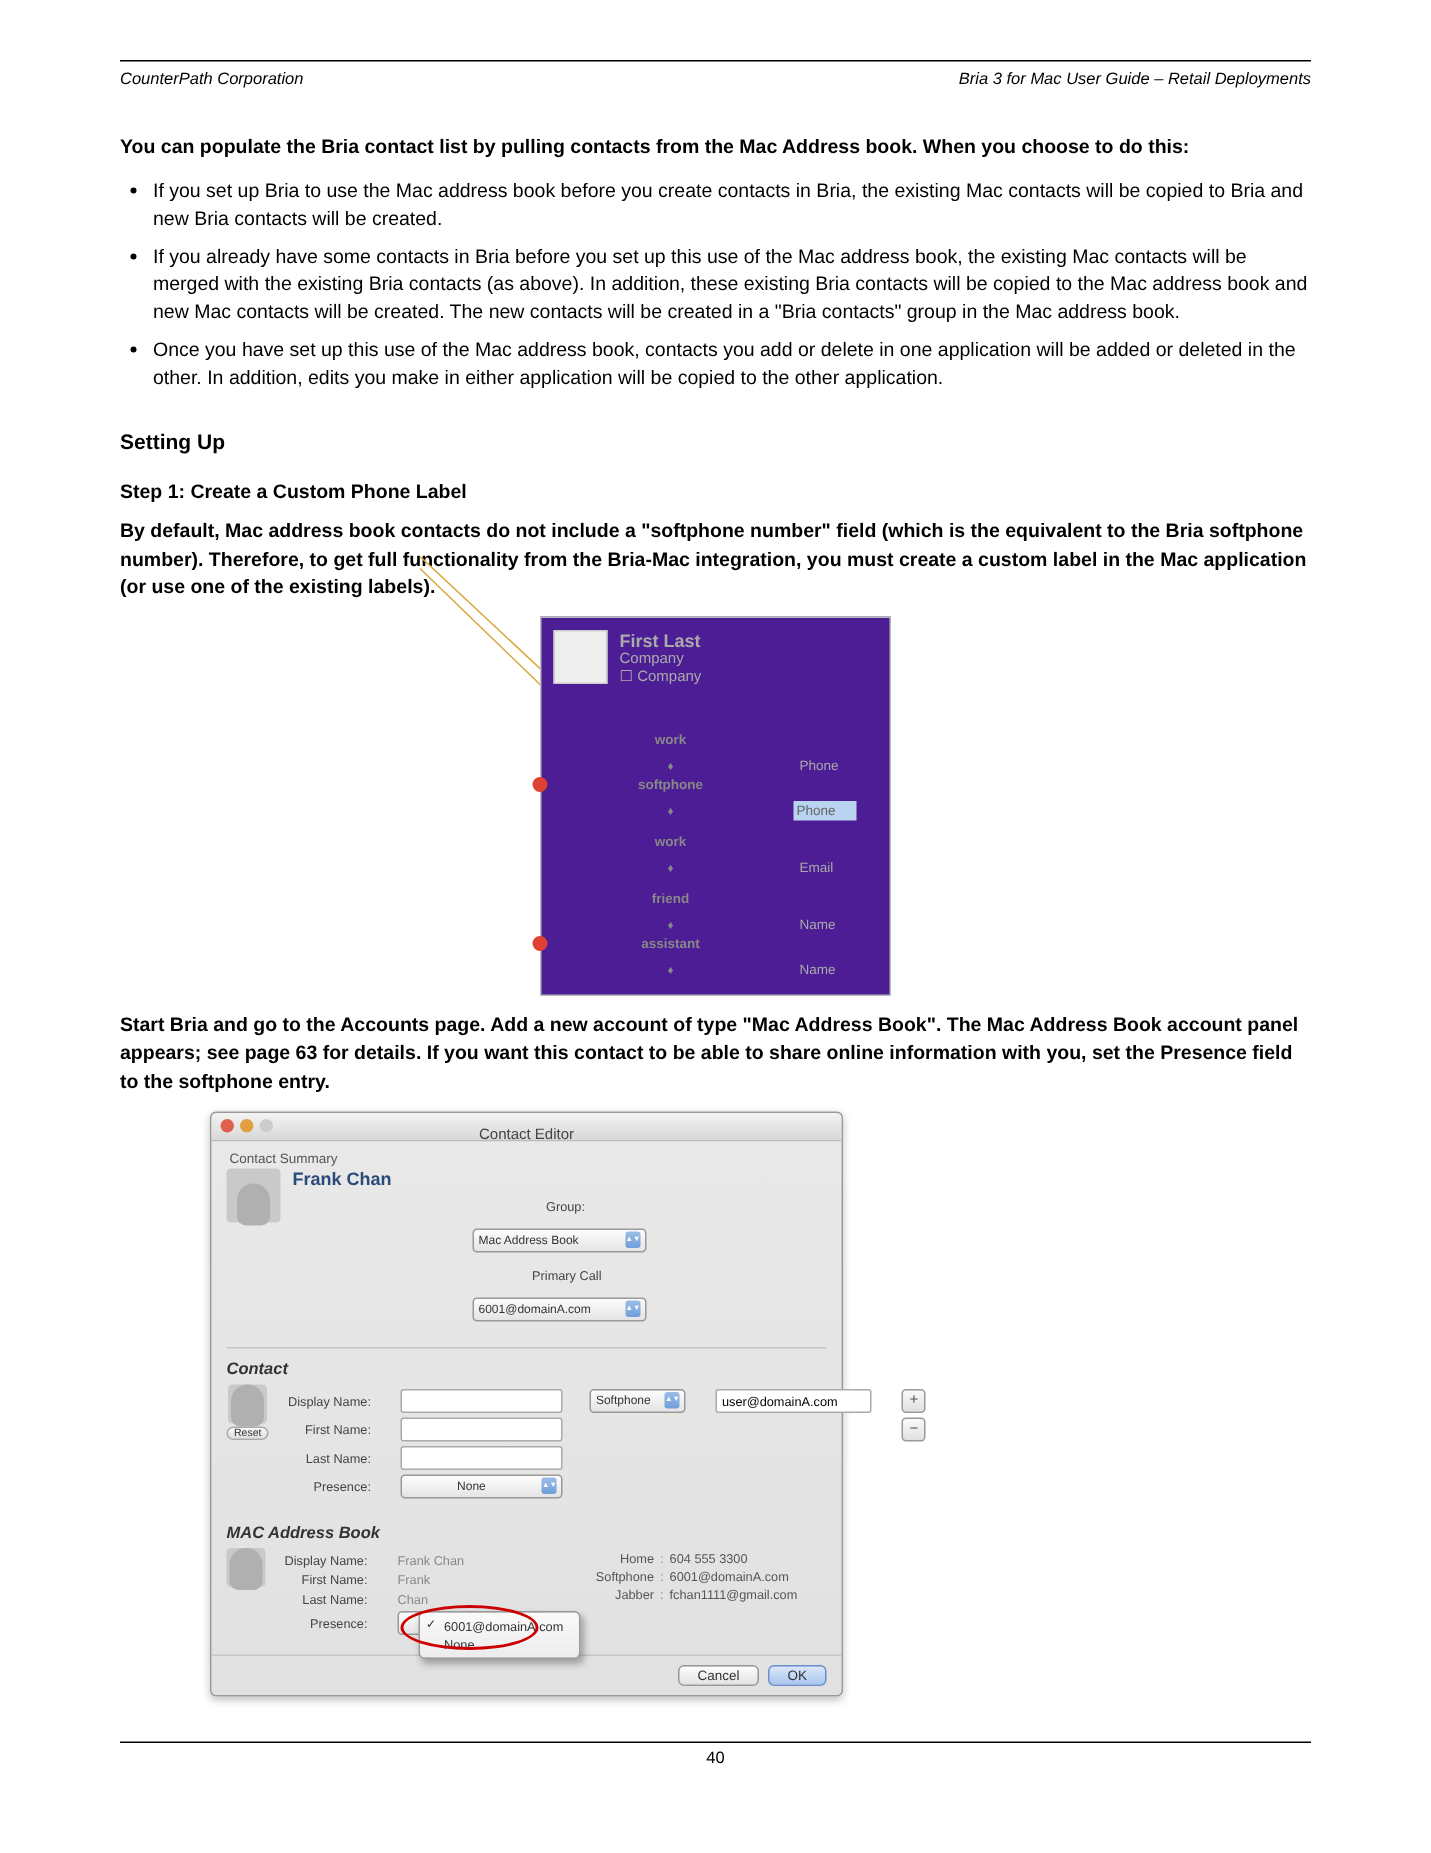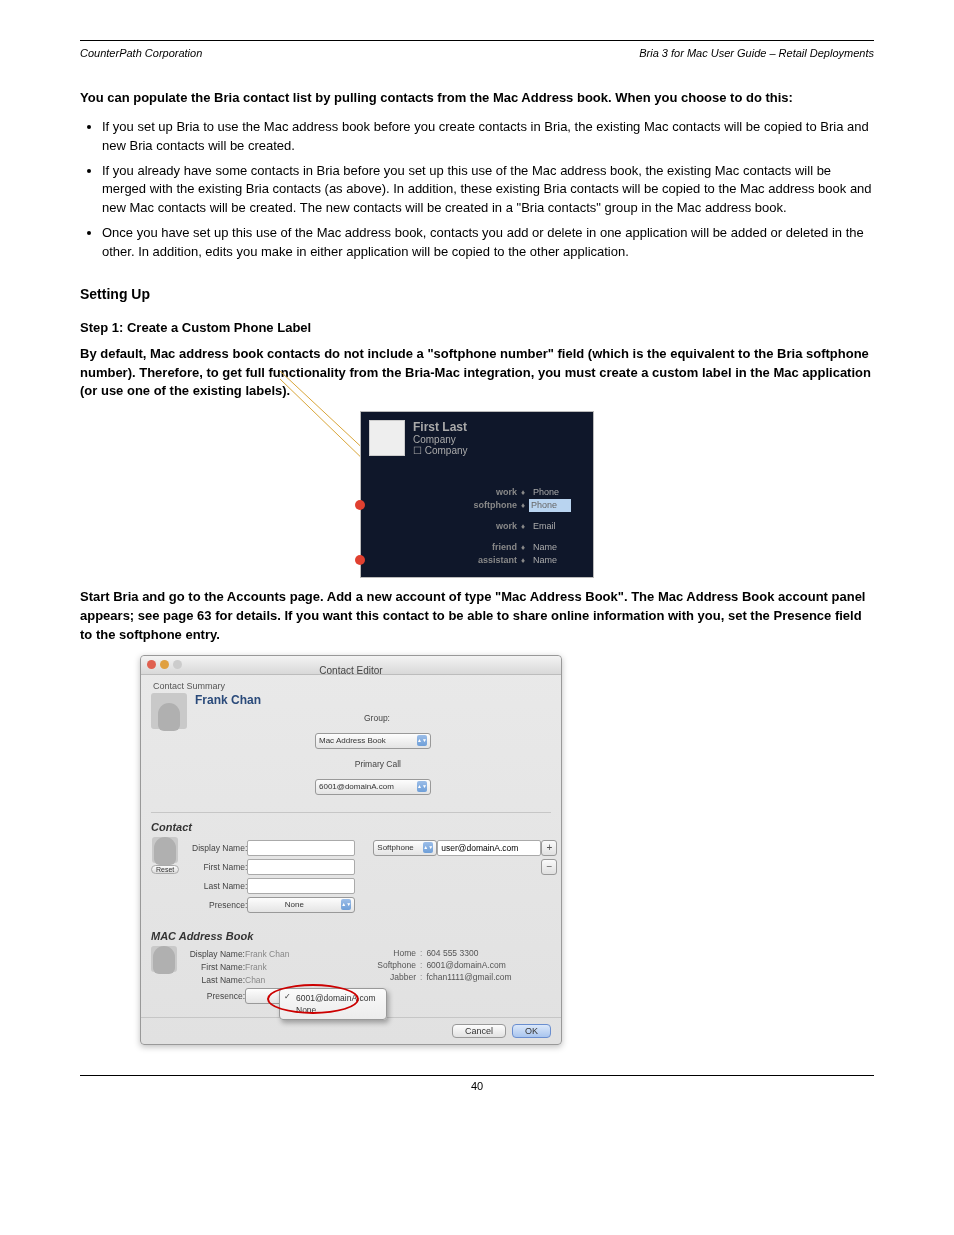--- a/index.html
+++ b/index.html
@@ -48,21 +48,21 @@
     font-size: 13px;
     font-weight: bold;
     margin: 18px 0 6px 0;
   }
 
   
   .abcard {
     width: 216px;
     margin: 10px auto 4px auto;
     border: 1px solid #bbb;
-    background: #0f172a;
+    background: #4c1d95;
     font-size: 10px;
     color: #888;
     position: relative;
     padding: 8px 8px 10px 8px;
   }
   .ab-top {
     display: flex;
     gap: 8px;
     margin-bottom: 30px;
   }
@@ -79,20 +79,21 @@
   .ab-company { color:#aaa; font-size:10px; }
   .ab-row {
     display: flex;
     align-items: center;
     justify-content: flex-end;
     gap: 4px;
     font-size: 9px;
     line-height: 13px;
     padding-right: 60px;
     position: relative;
+    flex-direction: column;
   }
   .ab-row .lbl { color:#888; font-weight:bold; }
   .ab-row .arrow { color:#888; font-size:8px; }
   .ab-row .val { color:#aaa; width:38px; text-align:left; position:absolute; right:14px;}
   .ab-row .val.hl { background:#b9d4f0; color:#666; padding:0 2px;}
   .ab-del {
     position:absolute; left:-14px; top:1px;
     width:10px;height:10px;border-radius:50%;
     background:#e04030;
   }
@@ -142,21 +143,21 @@
   }
   .ce-avatar {
     width:36px;height:36px;background:#c9c9c9;border-radius:3px;
     display:flex;align-items:flex-end;justify-content:center;
   }
   .ce-avatar::after{
     content:""; width:22px;height:28px;background:#b0b0b0;
     border-radius:11px 11px 6px 6px; margin-bottom:-2px;
   }
   .ce-name { font-size:12px; font-weight:bold; color:#2a4a7a; }
-  .ce-field-row { display:flex; align-items:center; gap:0; margin:3px 0;}
+  .ce-field-row { display:flex; align-items:center; gap:20px; margin:3px 0;}
   .ce-label { width:62px; text-align:right; color:#444; font-size:8.5px;}
   .ce-input {
     height:14px; border:1px solid #aaa; background:#fff;
     border-radius:2px; font-size:8.5px; padding:0 3px;
   }
   .ce-select {
     height:14px; border:1px solid #999; border-radius:3px;
     background:linear-gradient(#fdfdfd,#e4e4e4);
     display:flex;align-items:center;justify-content:space-between;
     padding:0 3px; font-size:8px;

